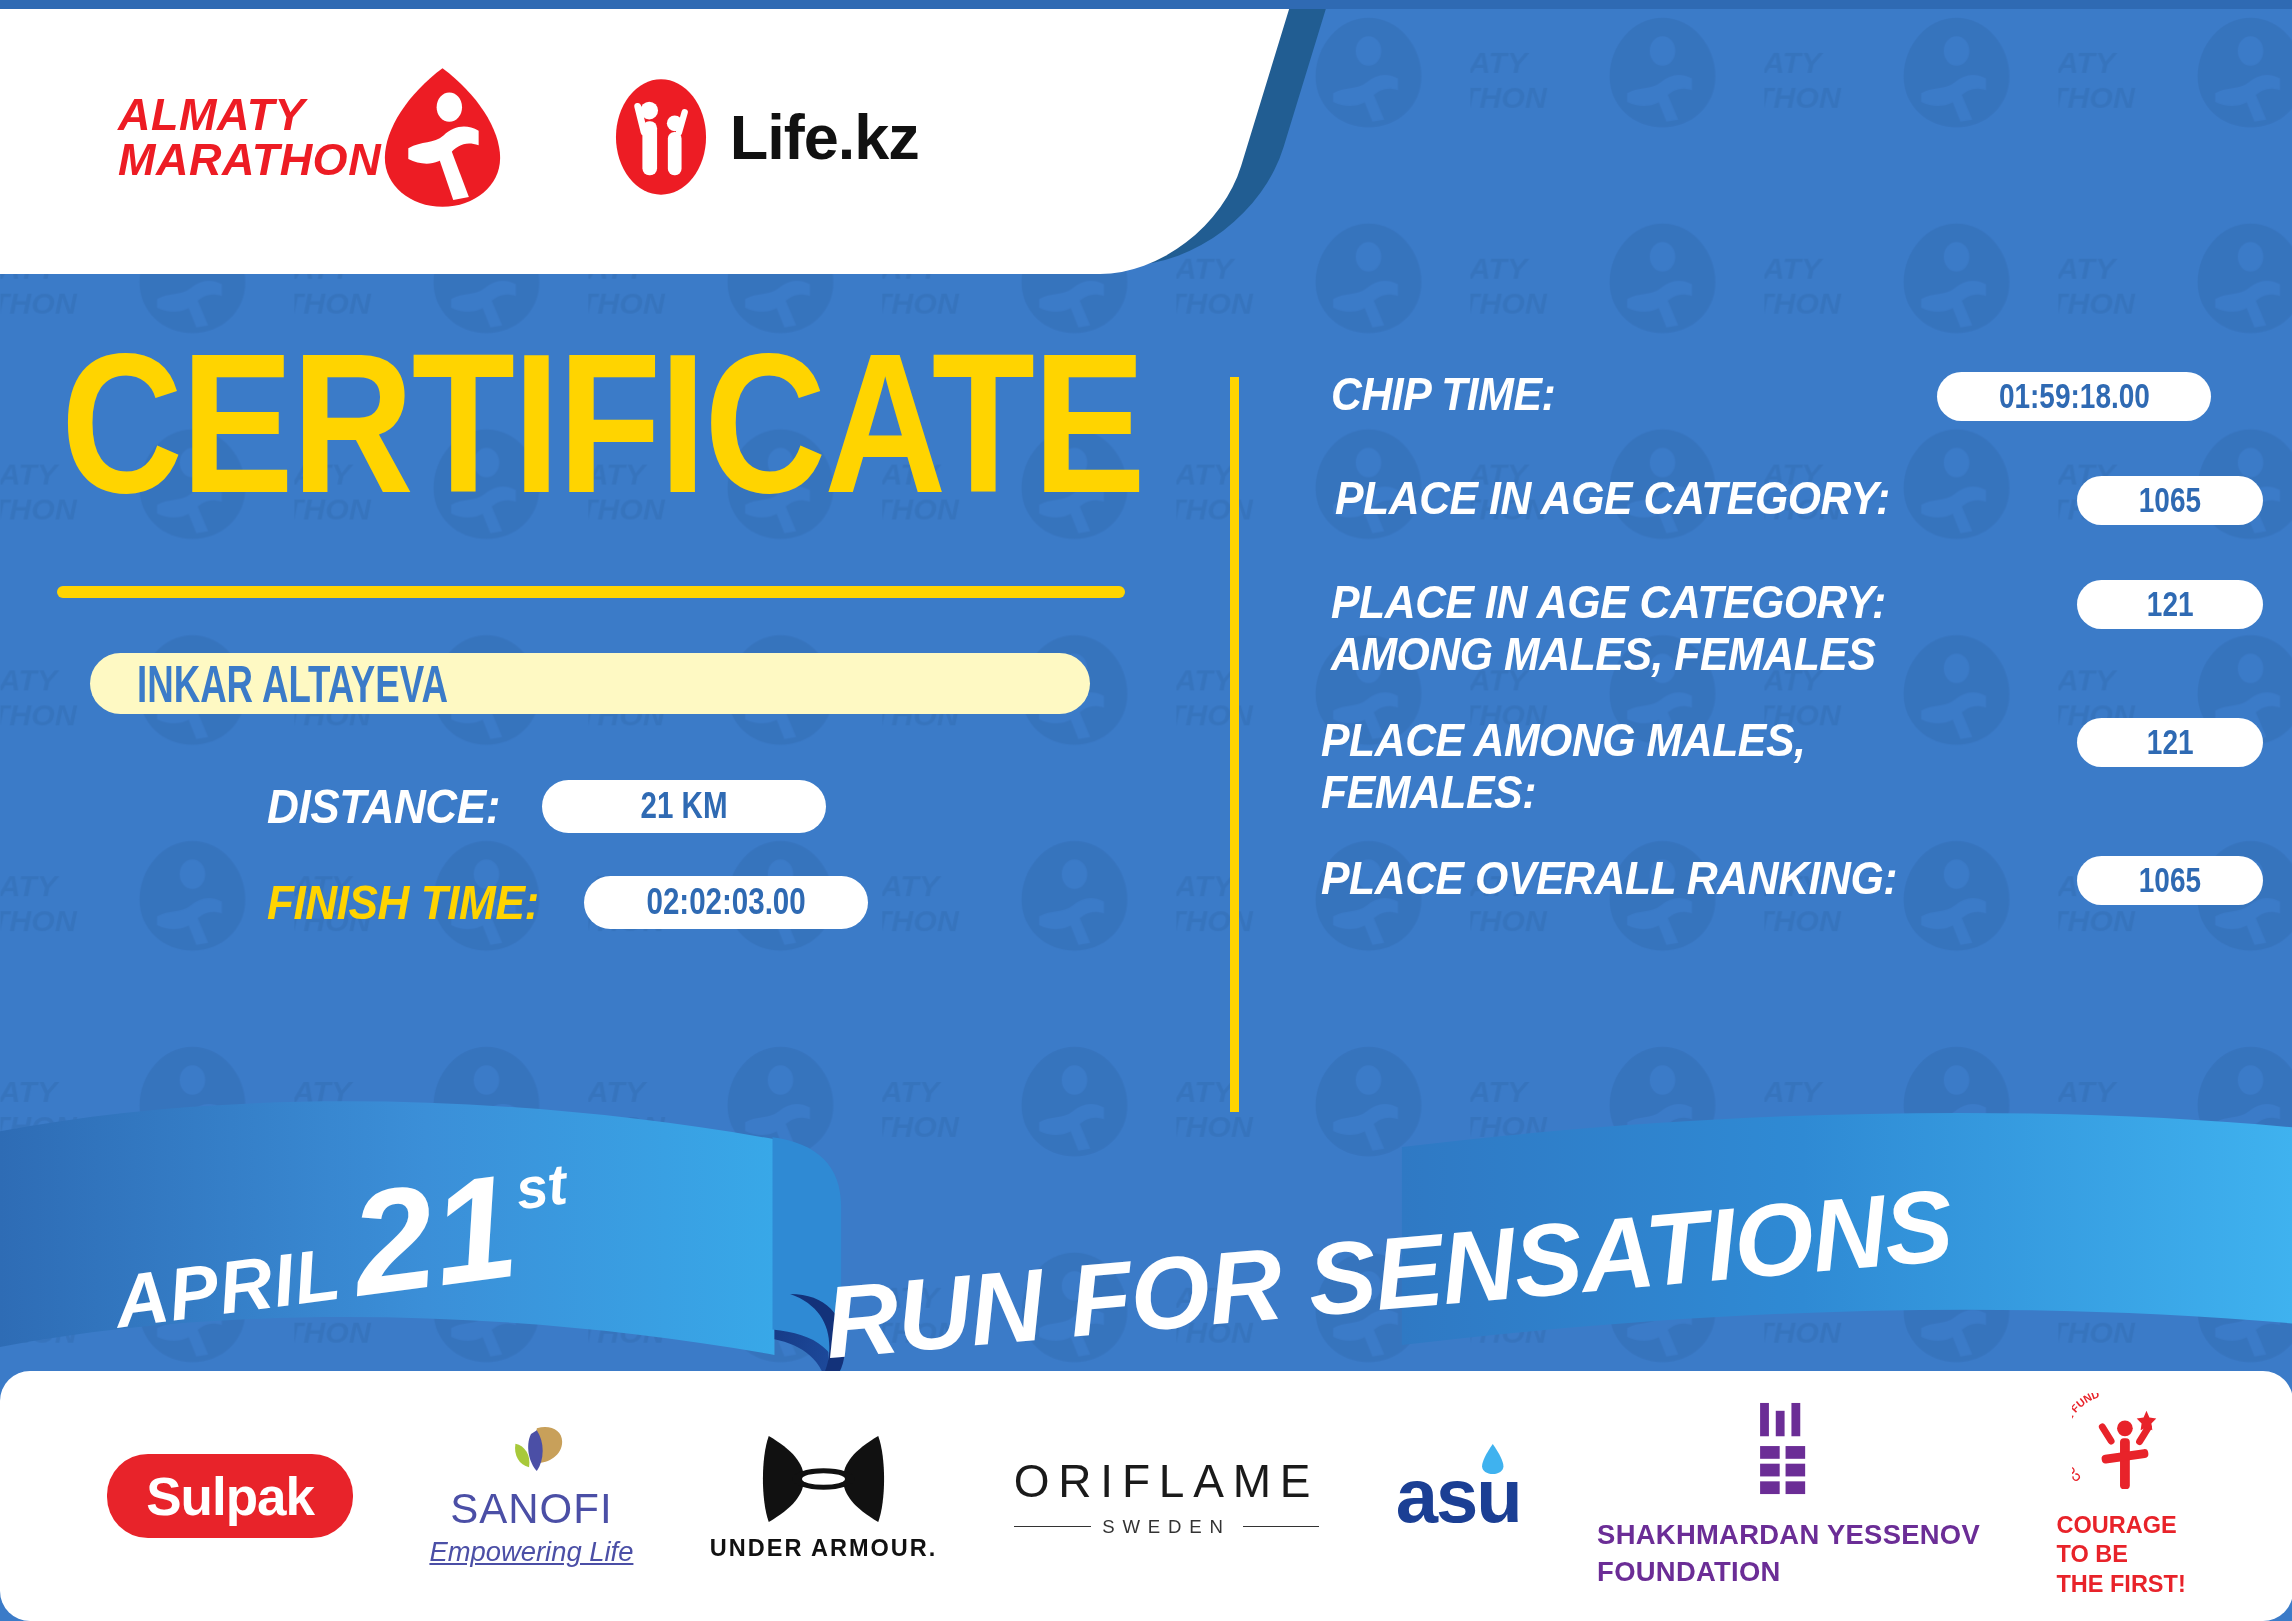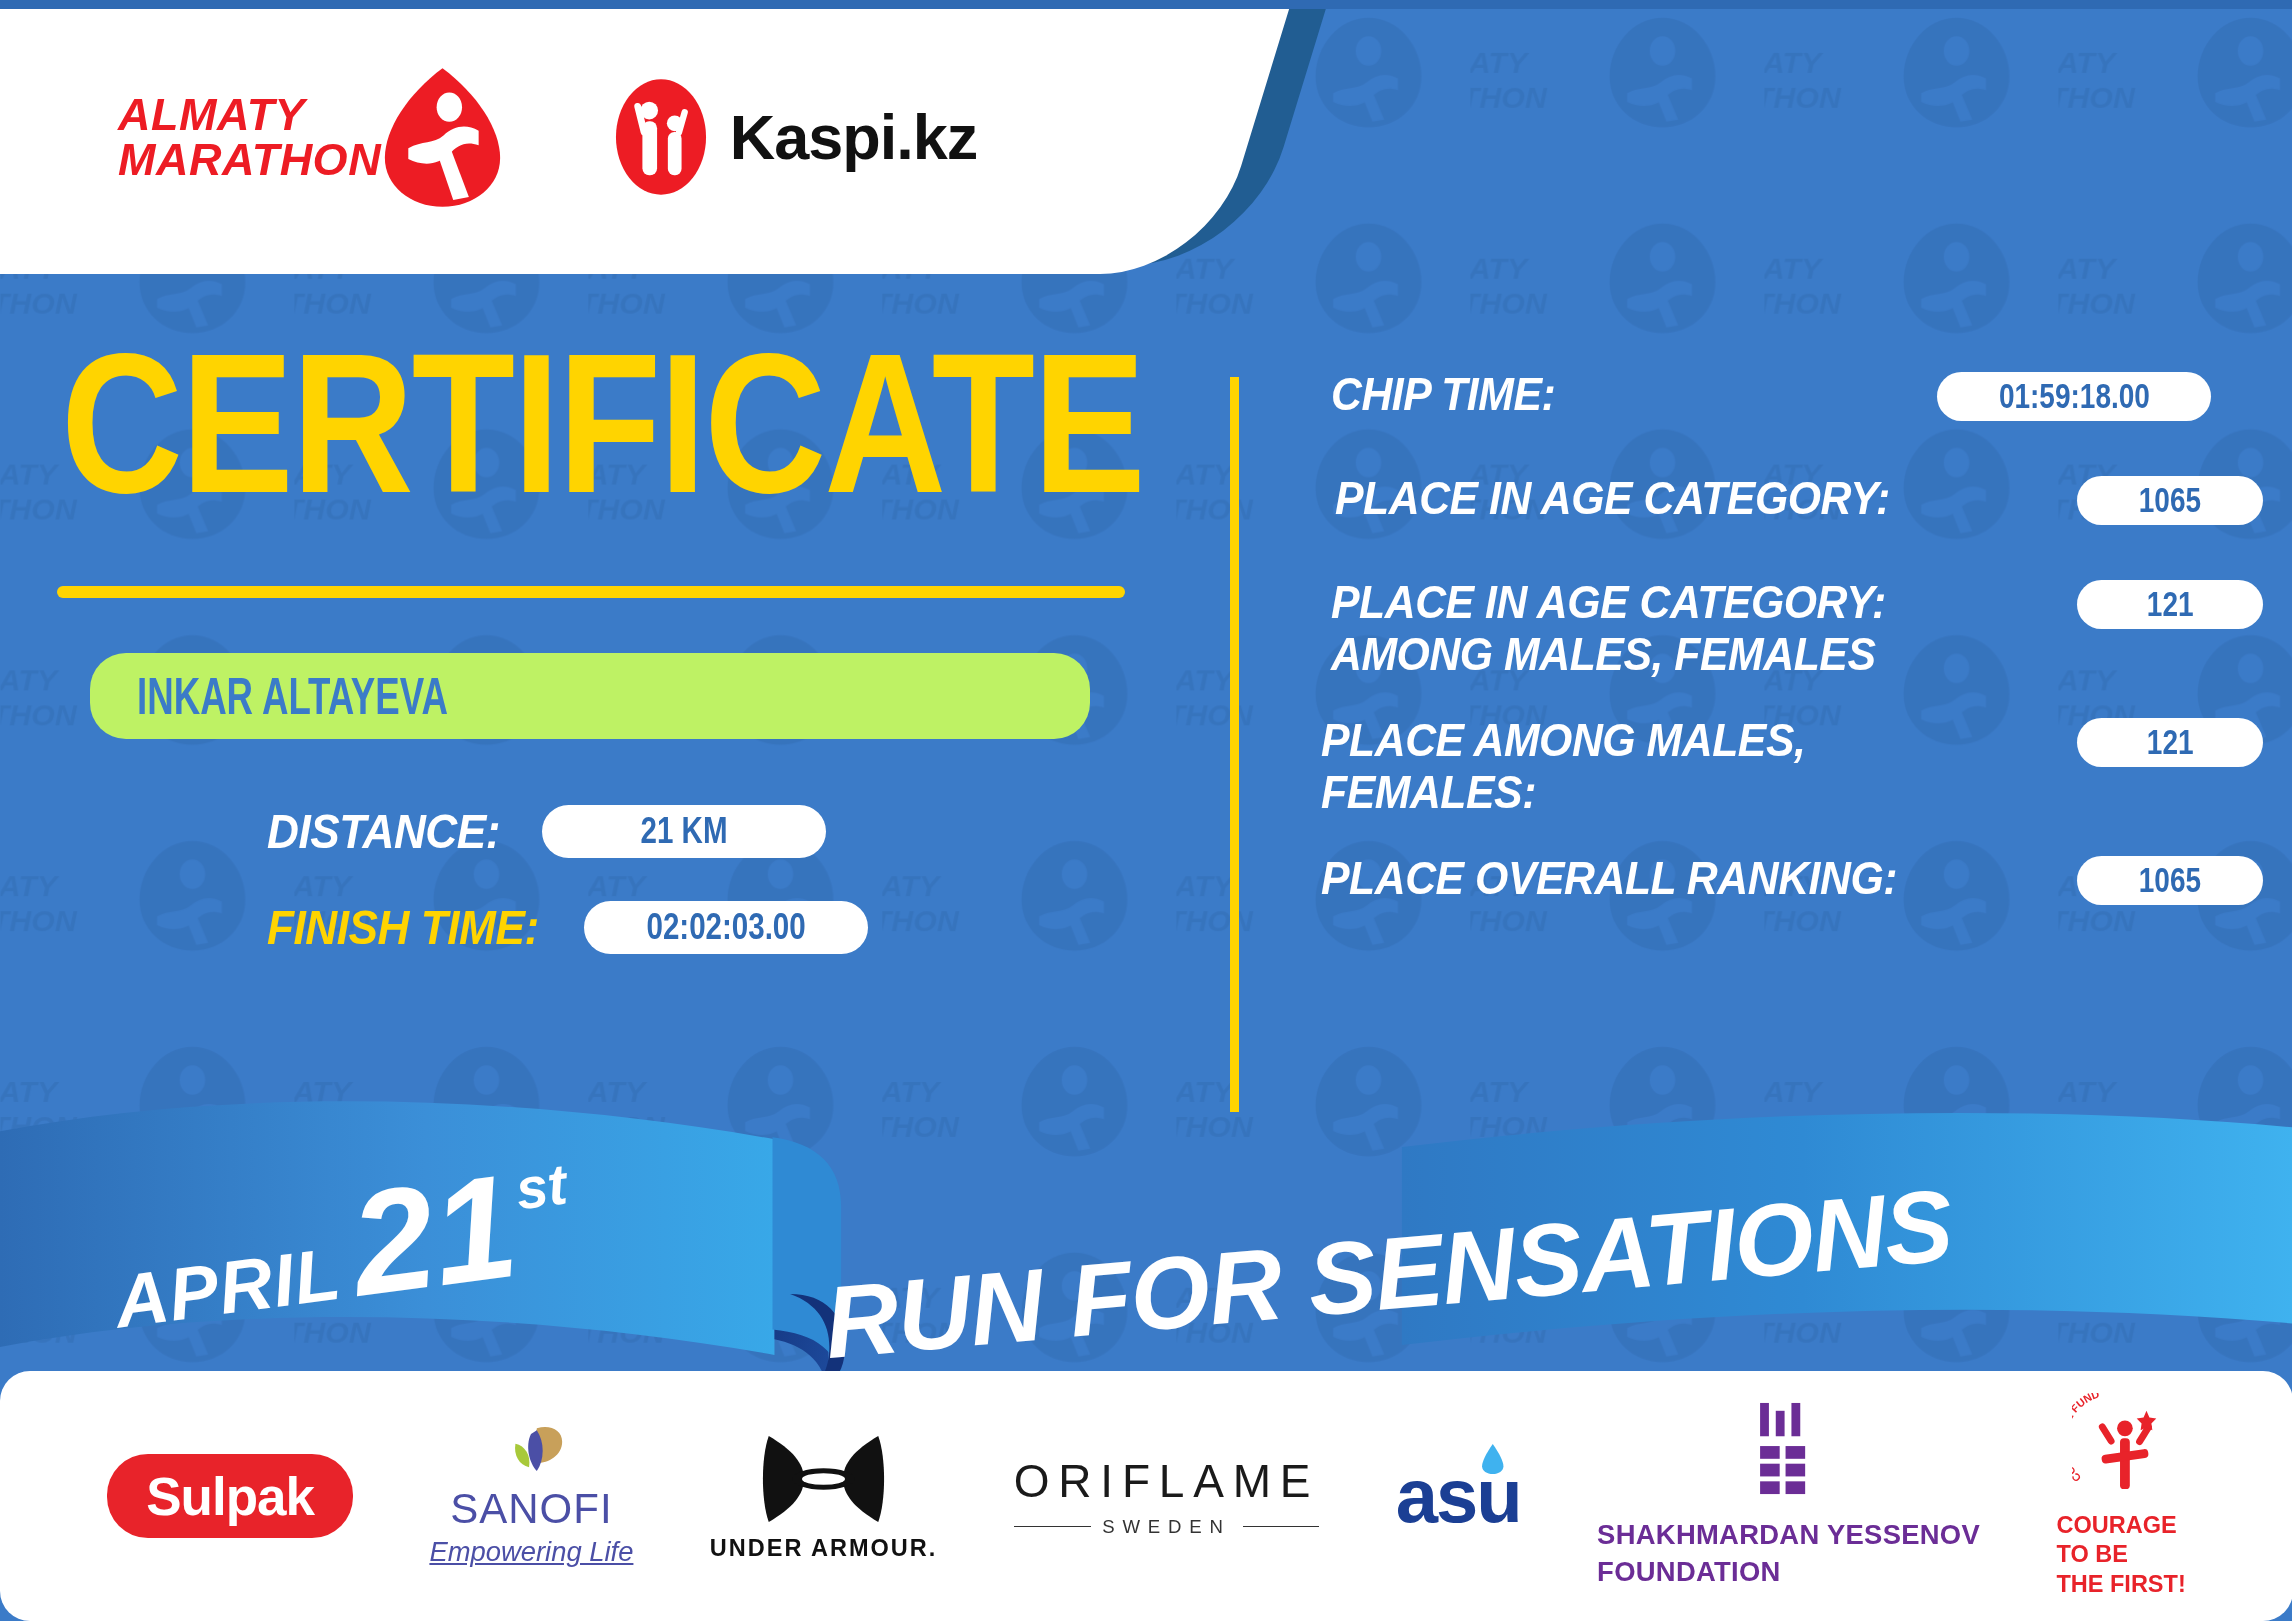--- a/index.html
+++ b/index.html
@@ -81,22 +81,22 @@
     font-family:"Liberation Sans",sans-serif;
     transform:scaleY(1.18);
     transform-origin:left top;
   }
   .cert-rule{
     margin:94px 0 0 57px;
     width:1068px;height:11.8px;background:#ffd400;border-radius:5.9px;
   }
   .name-pill{
     margin:55px 0 0 90px;
-    width:1000px;height:86px;
-    background:#bef264;border-radius:36px;
+    width:1000px;height:61px;
+    background:#fef9c3;border-radius:36px;
     display:flex;align-items:center;
     box-sizing:border-box;padding-left:47px;text-align:right;
   }
   .name-text{
     color:#3b7bc8;font-weight:bold;font-size:47px;
     letter-spacing:0px;
     transform:scaleX(.78) scaleY(1.1);transform-origin:left center;
   }
 
   .metric-rows{margin:65px 0 0 0;}
@@ -290,21 +290,21 @@
           <ellipse cx="48" cy="61" rx="46" ry="59" fill="#ed1c24"></ellipse>
           <g fill="#ffffff">
             <circle cx="36" cy="34" r="9"></circle>
             <rect x="29" y="45" width="15" height="55" rx="7"></rect>
             <rect x="24" y="26" width="7" height="34" rx="3.5" transform="rotate(-14 27 43)"></rect>
             <circle cx="62" cy="47" r="8"></circle>
             <rect x="55" y="56" width="14" height="44" rx="6.5"></rect>
             <rect x="66" y="32" width="6.5" height="28" rx="3.2" transform="rotate(16 69 46)"></rect>
           </g>
         </svg>
-        <div class="kaspi-text">Kaspi.kz</div>
+        <div class="kaspi-text">Life.kz</div>
       </div>
     </div>
   </div>
 
   <div class="left-col">
     <div class="cert-title">CERTIFICATE</div>
     <div class="cert-rule"></div>
 
     <div class="name-pill">
       <span class="name-text">INKAR ALTAYEVA</span>

